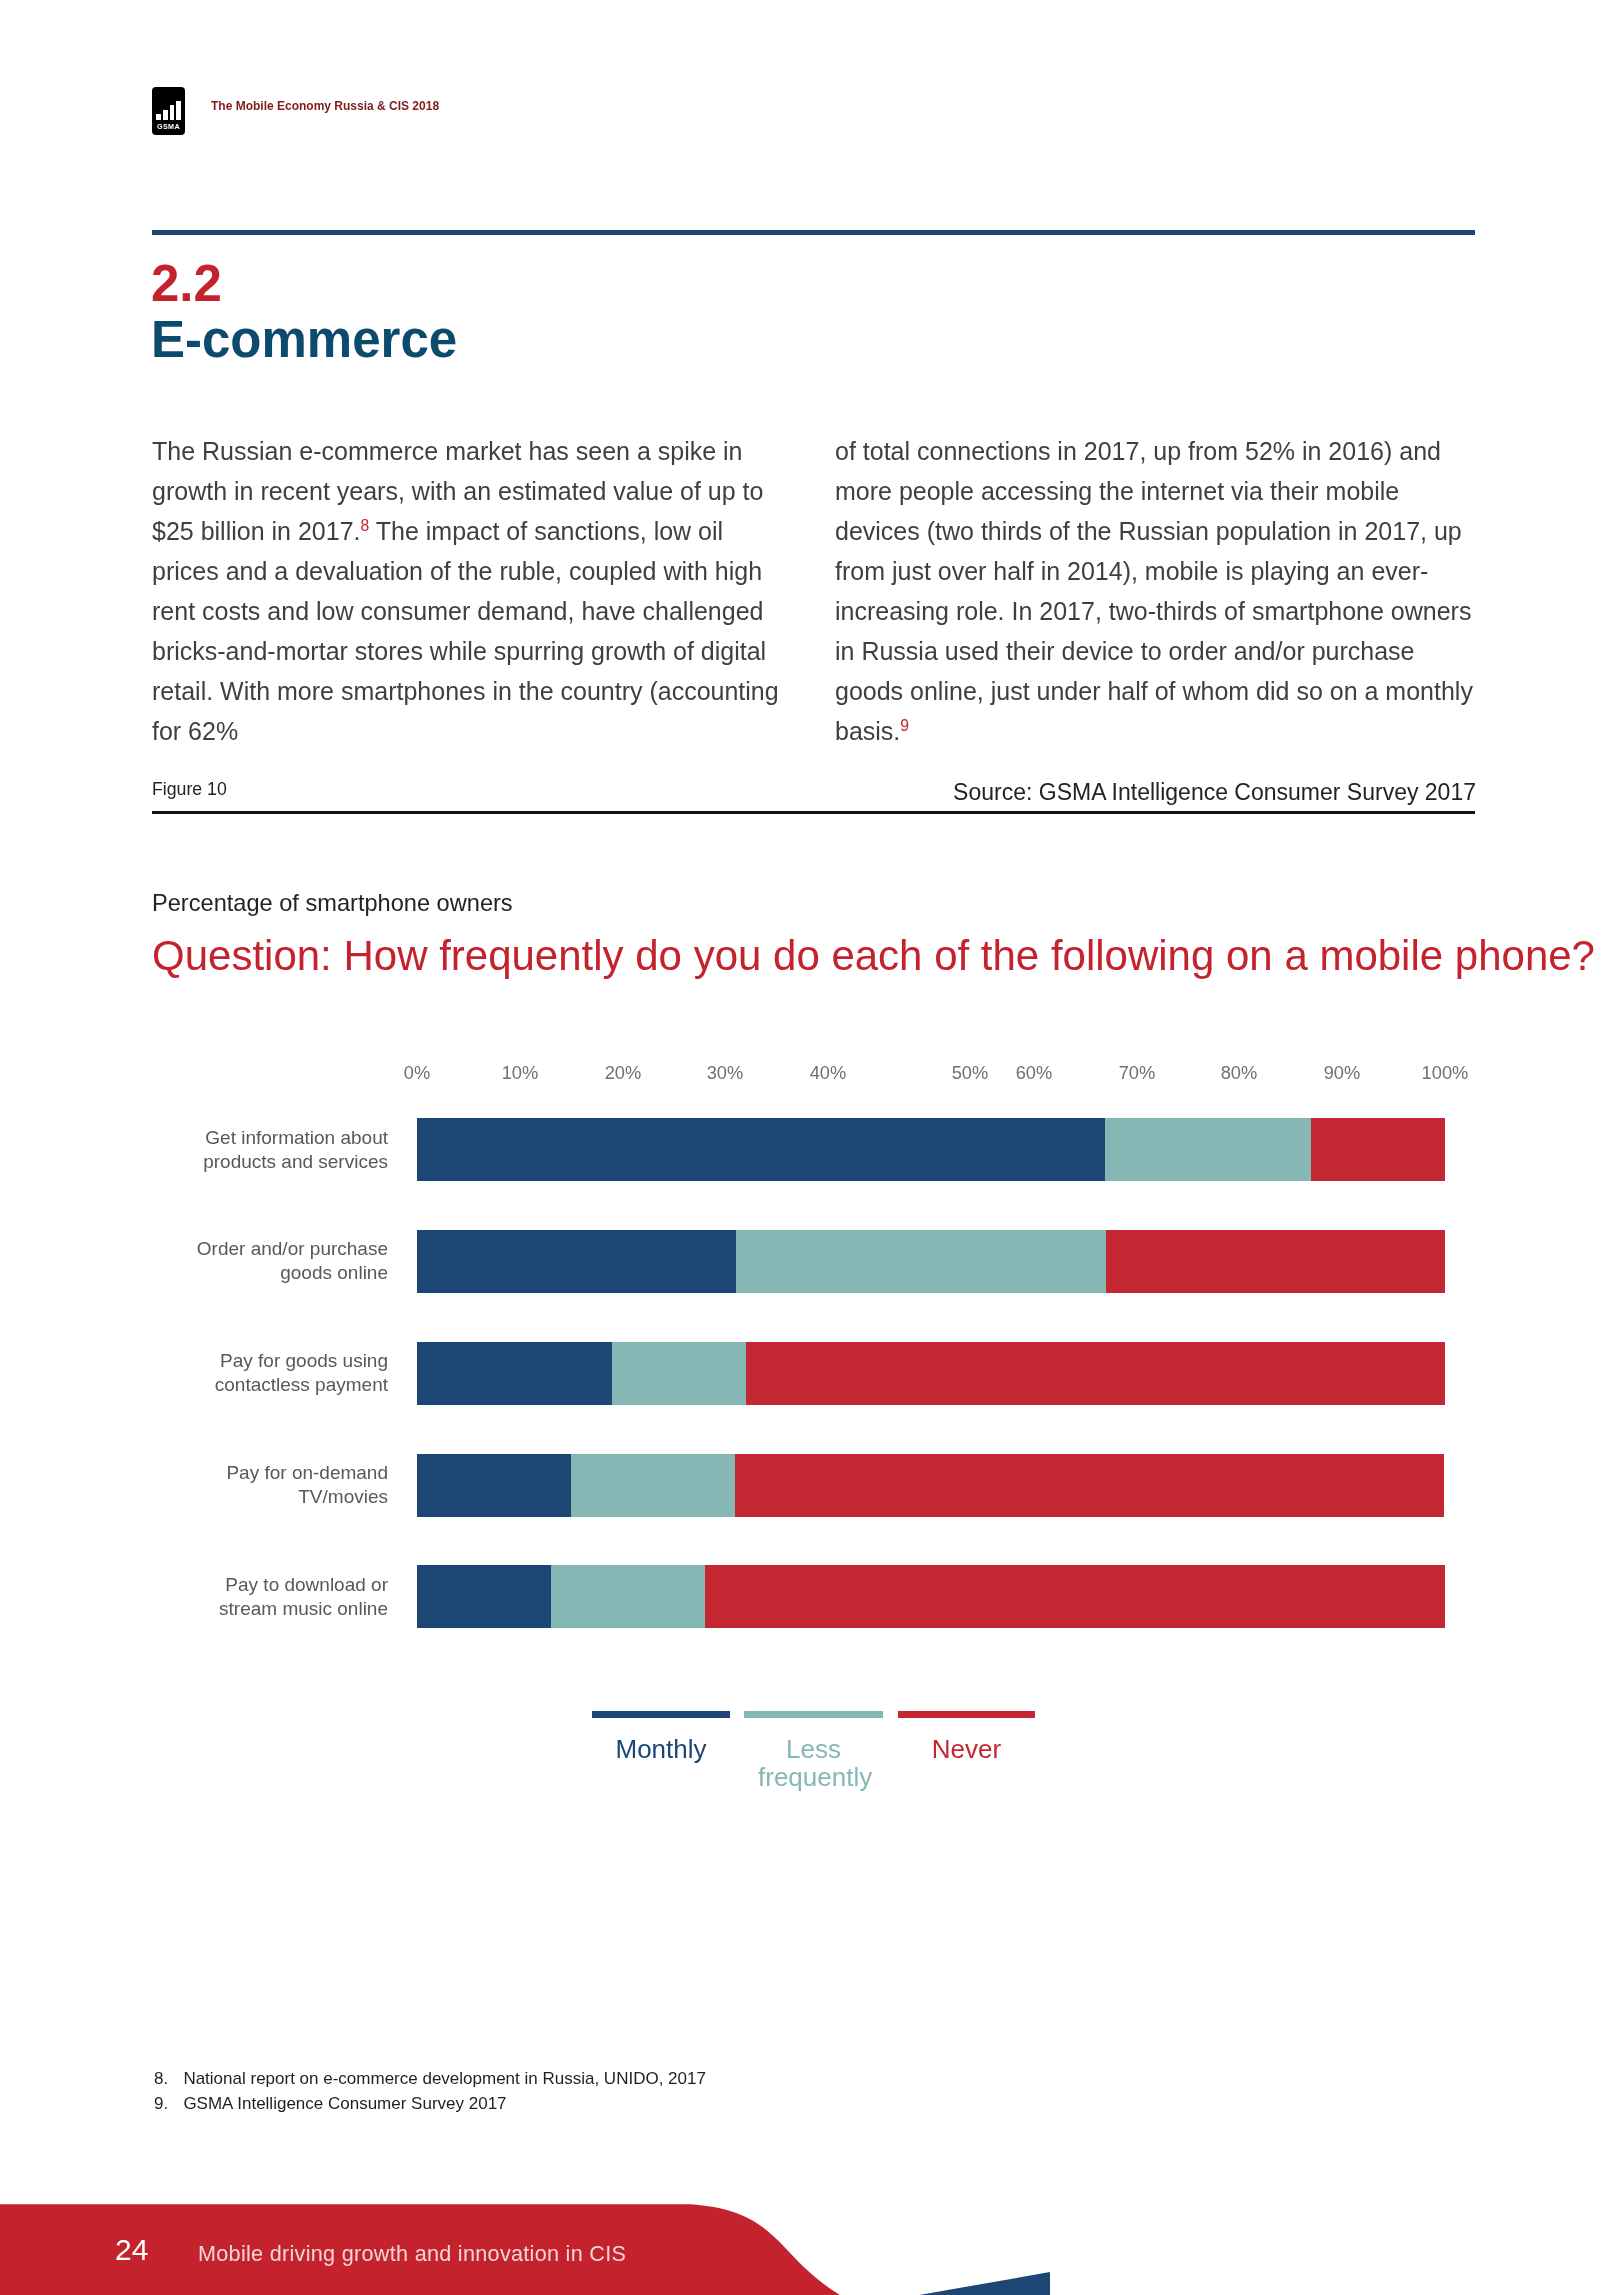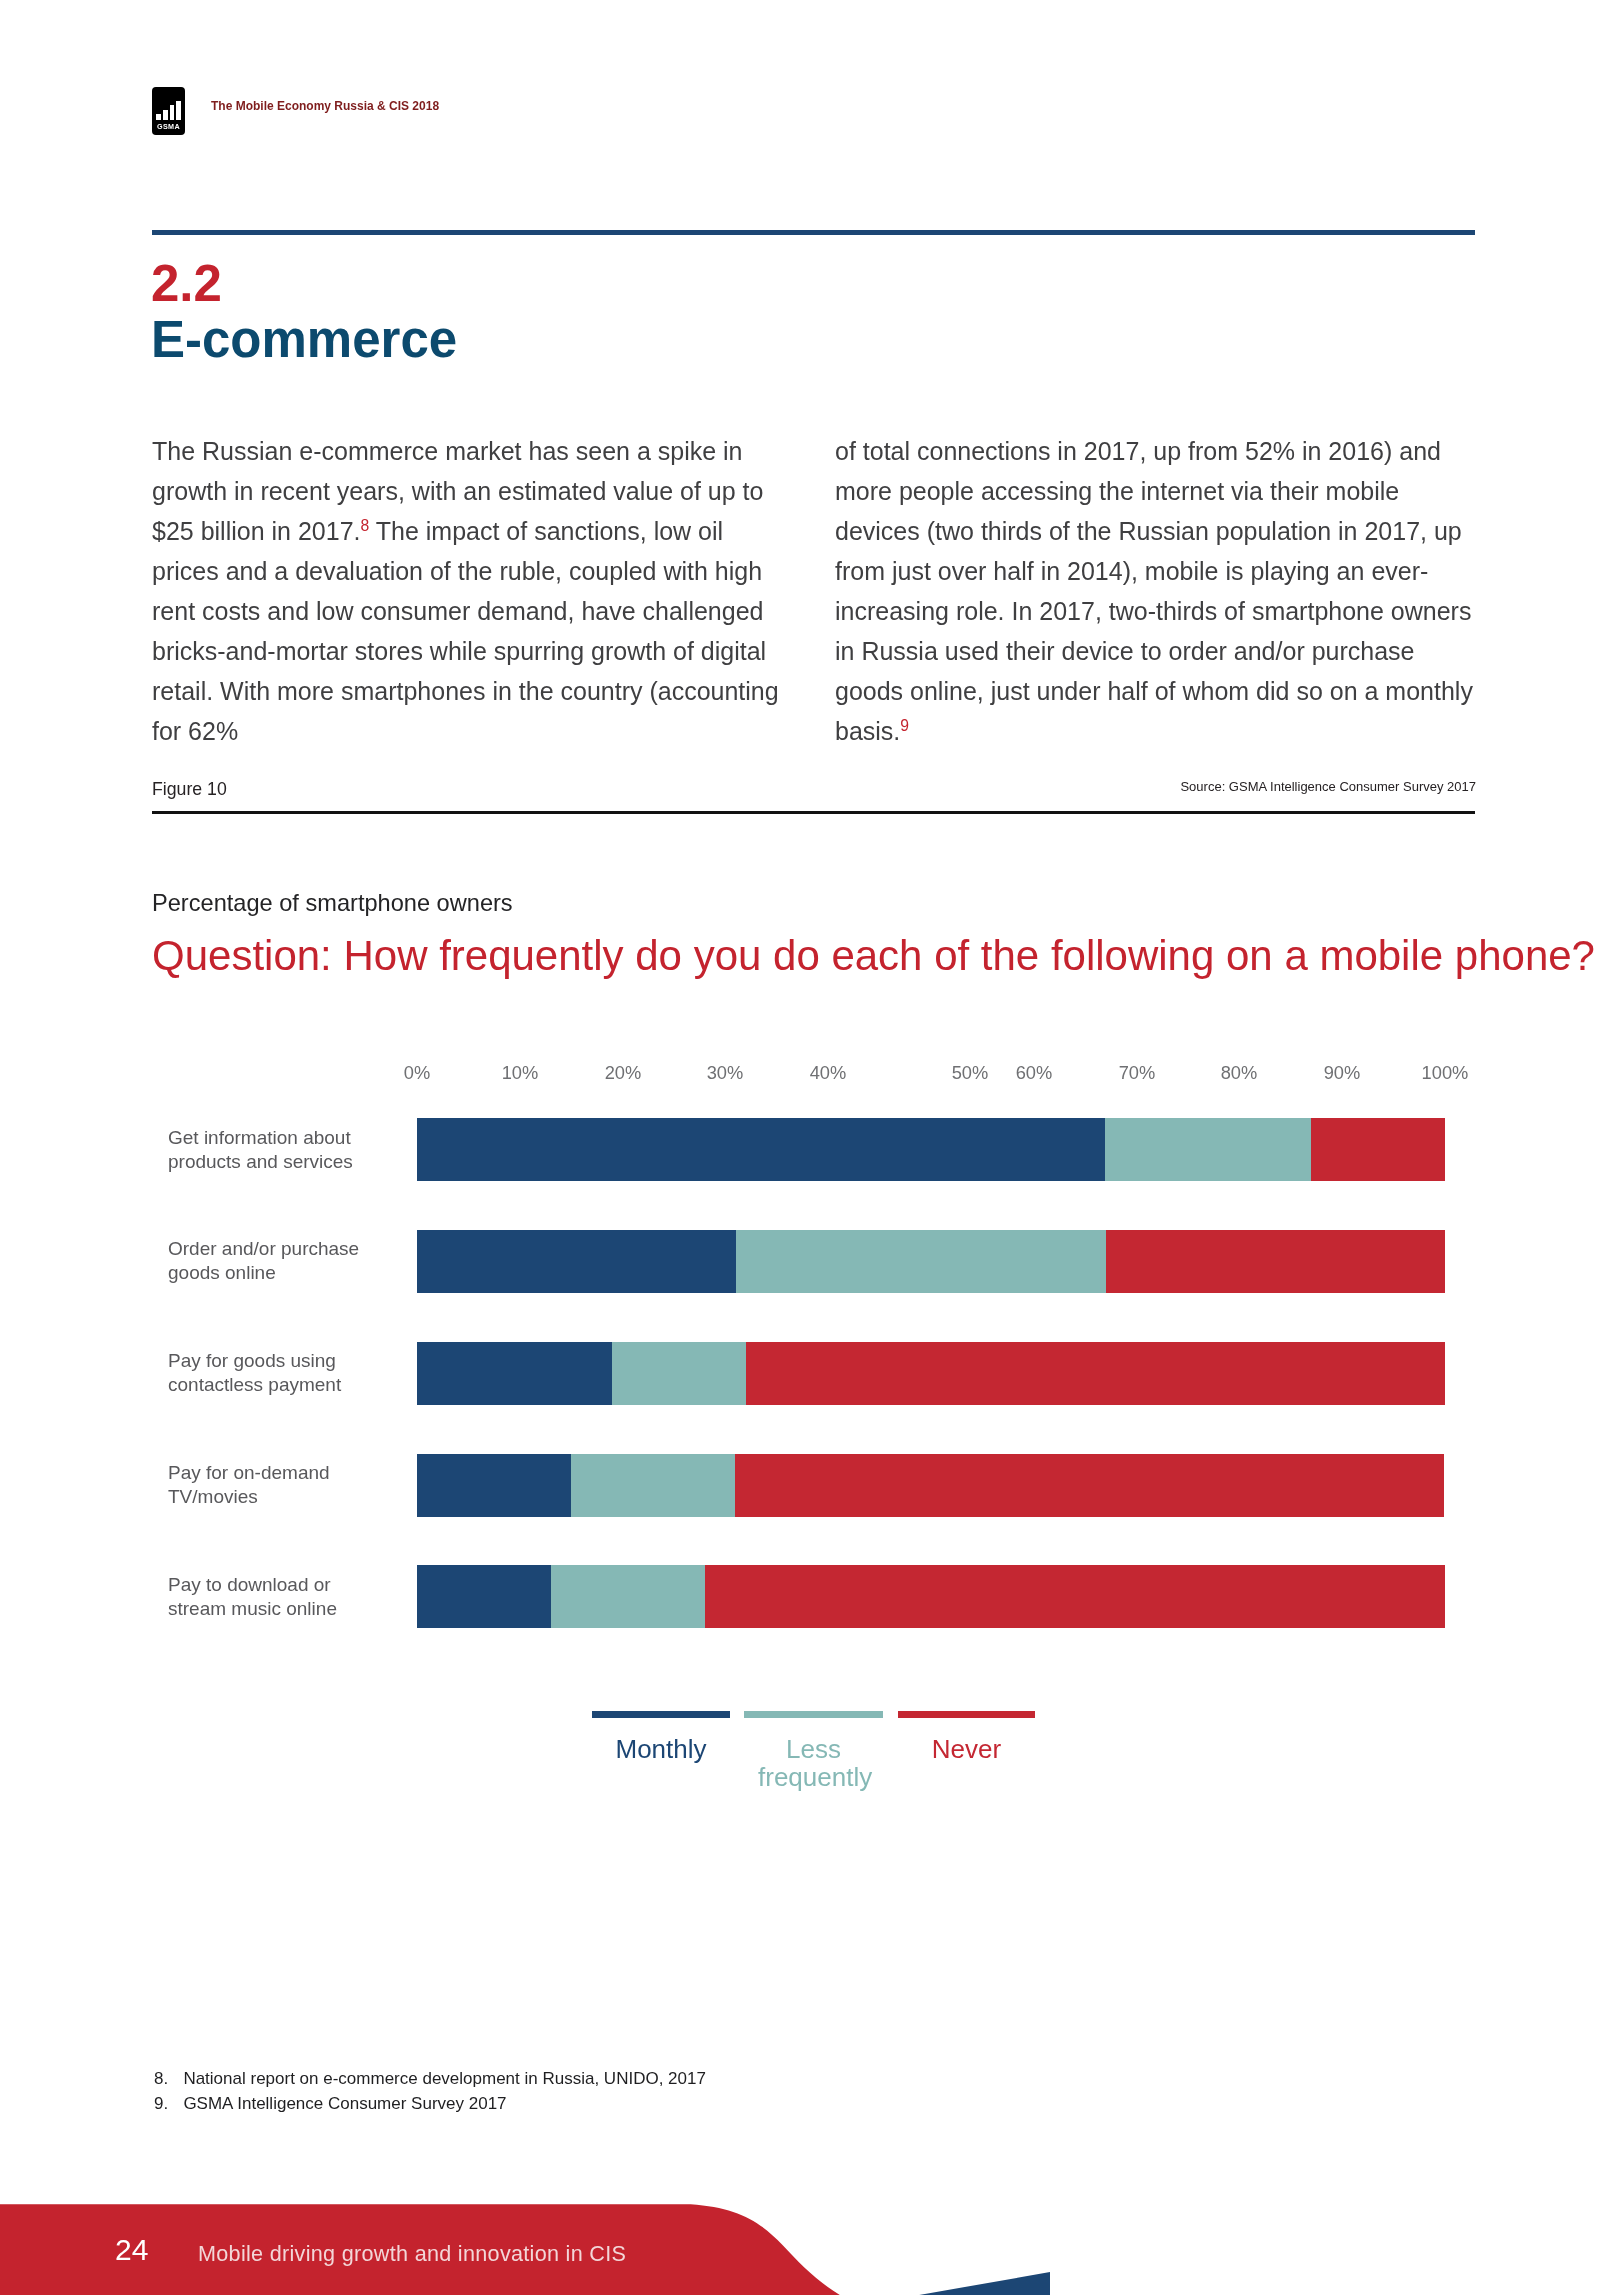--- a/index.html
+++ b/index.html
@@ -19,32 +19,32 @@
   .sec-num{left:151px;top:257px;font-size:51px;font-weight:800;color:#c4232e;line-height:1.05;}
   .sec-title{left:151px;top:313px;font-size:51px;font-weight:800;color:#0c4a6e;line-height:1.05;}
 
   
   .bodycols{left:152px;top:431px;width:1323px;display:flex;gap:43px;}
   .bodycol{width:640px;font-size:25px;line-height:1.6;color:#3f3f41;font-weight:300;}
   .bodycol sup{color:#c4232e;font-size:15.7px;}
 
   
   .fig-caption{left:152px;top:779px;font-size:17.7px;color:#262224;}
-  .fig-source{top:779px;right:147px;font-size:13px;color:#262224;text-align:right;}
+  .fig-source{top:779px;right:147px;font-size:23px;color:#262224;text-align:right;}
   .rule-black{left:152px;top:811px;width:1323px;height:3.3px;background:#121212;}
   .fig-title{left:151px;top:831px;font-size:36px;font-weight:800;color:#1d1b1c;}
   .fig-subtitle{left:152px;top:890px;font-size:23.6px;color:#242426;}
   .fig-question{left:152px;top:932px;font-size:42px;font-weight:300;color:#c4232e;}
 
   
   .chart{left:152px;top:1021px;width:1323px;height:628px;}
   .tick{position:absolute;top:41px;transform:translateX(-50%);font-size:18.3px;color:#6f7073;}
   .bar-row{position:absolute;left:265px;width:1028px;height:63px;display:flex;}
   .bar-row .seg{height:100%;}
-  .cat-label{position:absolute;left:16px;width:236px;font-size:19px;color:#58585b;
+  .cat-label{position:absolute;left:0;width:236px;text-align:right;font-size:19px;color:#58585b;
              line-height:1.28;white-space:pre-line;transform:translateY(-50%);}
 
   
   .legend-item{position:absolute;top:0;display:flex;flex-direction:column;align-items:center;}
   .legend-line{width:100%;height:6.5px;}
   .legend-label{margin-top:17px;font-size:26px;font-weight:400;text-align:center;line-height:1.1;}
 
   
   .footnote{position:absolute;left:154px;font-size:17px;color:#1f1f21;}
   .footnote .fn-num{display:inline-block;width:29.4px;}

